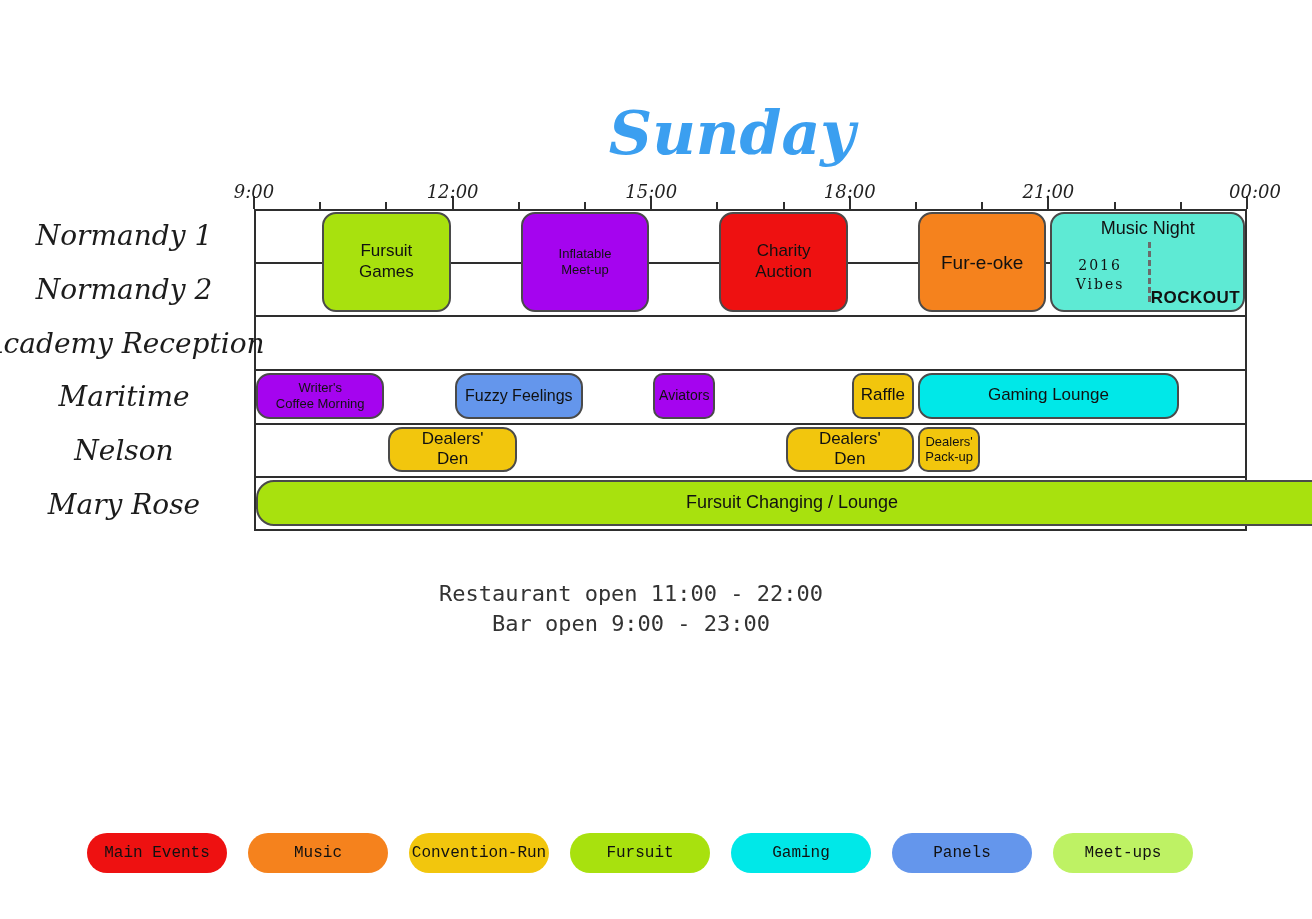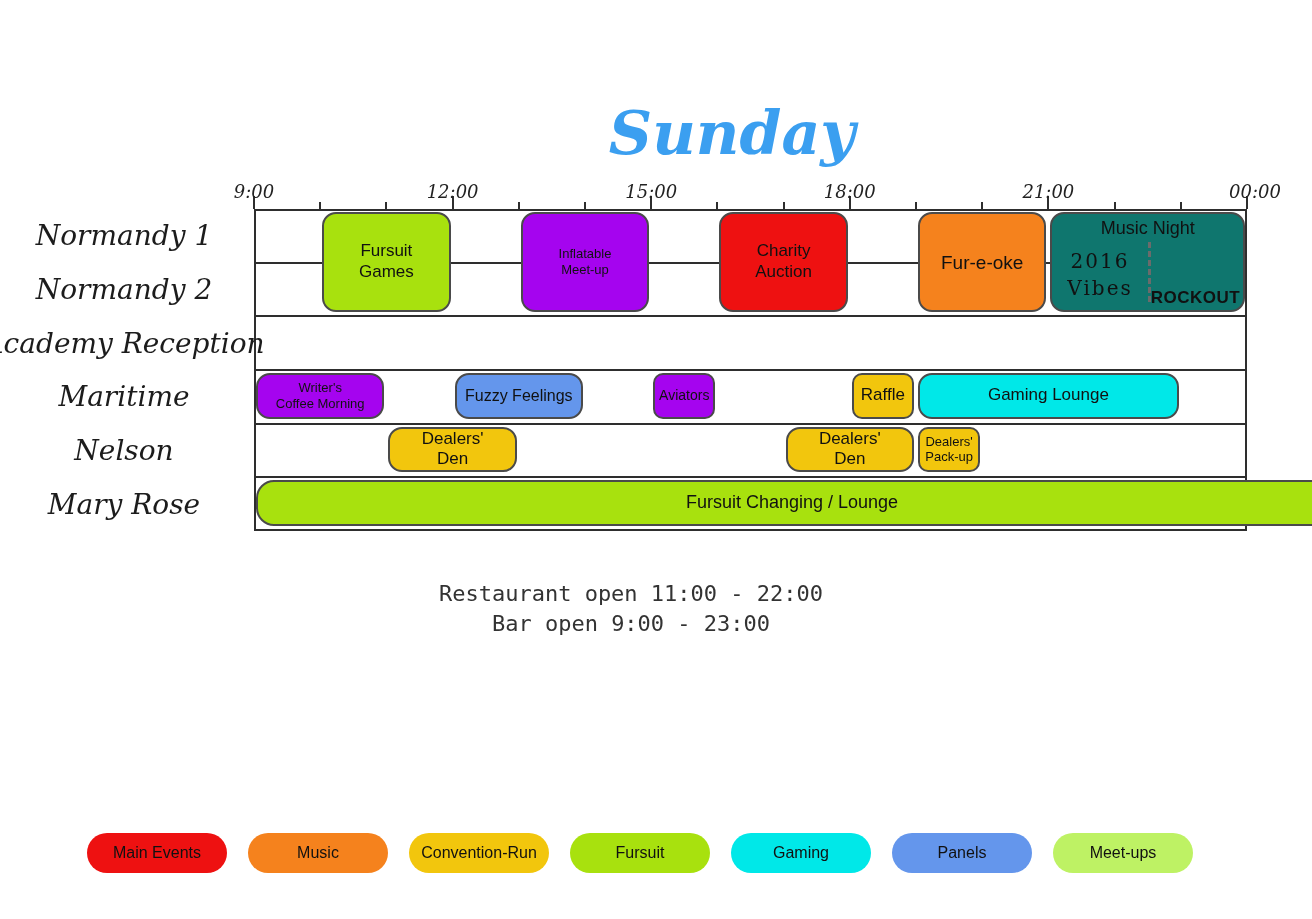--- a/index.html
+++ b/index.html
@@ -23,21 +23,21 @@
   .ev-mn-body{flex:1 1 auto;width:100%;display:flex;flex-direction:row;align-items:stretch;}
   .ev-mn-left{display:flex;flex-direction:column;align-items:center;justify-content:center;
               font-family:"DejaVu Serif", serif;letter-spacing:2px;line-height:1.35;}
   .ev-mn-div{width:0;border-left:3px dashed #6b6b6b;margin:2px 0 8px 0;}
   .ev-mn-right{flex:1;display:flex;flex-direction:row;align-items:flex-end;justify-content:center;
                padding-right:10px;font-weight:bold;letter-spacing:0.5px;line-height:1.5;}
   .notes{position:absolute;top:579px;left:131px;width:1000px;text-align:center;
          font-family:"DejaVu Sans Mono", monospace;font-size:22px;line-height:30px;color:#333;}
   .legend{position:absolute;top:833px;left:87px;width:1106px;display:flex;justify-content:space-between;}
   .legend-pill{width:140px;height:40px;border-radius:20px;display:flex;align-items:center;justify-content:center;
-               font-size:16px;color:#111;white-space:nowrap;}
+               font-size:16px;color:#111;white-space:nowrap;font-family:Liberation Mono, monospace;}
 </style>
 </head>
 <body>
 
 <div class="page">
   <h1 class="title" style="color: rgb(59, 159, 240);">Sunday</h1>
   <div id="axis">
       <div class="tick" style="left: 253px; top: 196px; height: 13px; background: rgb(46, 46, 46);"></div>
       <div class="tick" style="left: 319.2px; top: 202px; height: 7px; background: rgb(46, 46, 46);"></div>
       <div class="tick" style="left: 385.4px; top: 202px; height: 7px; background: rgb(46, 46, 46);"></div>
@@ -86,24 +86,24 @@
         <div class="ev-line">Inflatable</div>
         <div class="ev-line">Meet-up</div>
       </div>
       <div class="ev" style="left: 719.4px; top: 212px; width: 128.4px; height: 100.333px; background: rgb(238, 17, 17); border-color: rgb(74, 74, 74); color: rgb(17, 17, 17); font-size: 17px; border-radius: 14px;">
         <div class="ev-line">Charity</div>
         <div class="ev-line">Auction</div>
       </div>
       <div class="ev" style="left: 918px; top: 212px; width: 128.4px; height: 100.333px; background: rgb(245, 130, 29); border-color: rgb(74, 74, 74); color: rgb(17, 17, 17); font-size: 19px; border-radius: 14px;">
         <div class="ev-line">Fur-e-oke</div>
       </div>
-      <div class="ev" style="left: 1050.4px; top: 212px; width: 194.6px; height: 100.333px; background: #0f766e; border-color: rgb(74, 74, 74); color: rgb(17, 17, 17); font-size: 18px; border-radius: 14px;">
+      <div class="ev" style="left: 1050.4px; top: 212px; width: 194.6px; height: 100.333px; background: #5eead4; border-color: rgb(74, 74, 74); color: rgb(17, 17, 17); font-size: 18px; border-radius: 14px;">
         <div class="ev-mn-title">Music Night</div>
         <div class="ev-mn-body">
-          <div class="ev-mn-left" style="flex: 0 0 50%; font-size: 20px;">
+          <div class="ev-mn-left" style="flex: 0 0 50%; font-size: 14px;">
             <div class="ev-line">2016</div>
             <div class="ev-line">Vibes</div>
           </div>
           <div class="ev-mn-div"></div>
           <div class="ev-mn-right" style="font-size: 17px;">
             <div class="ev-line">ROCK</div>
             <div class="ev-line">OUT</div>
           </div>
         </div>
       </div>

